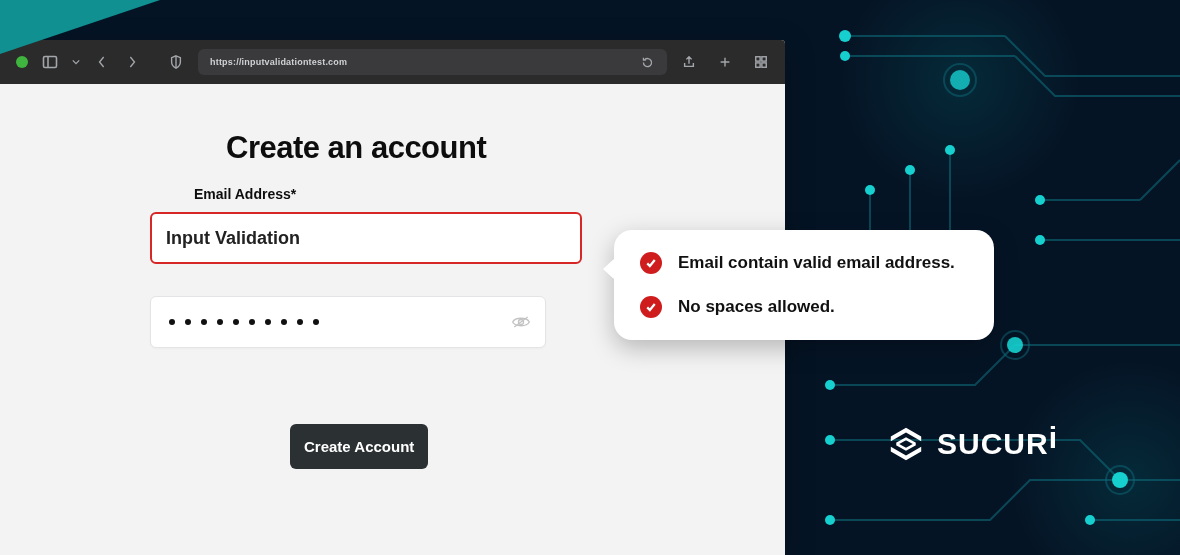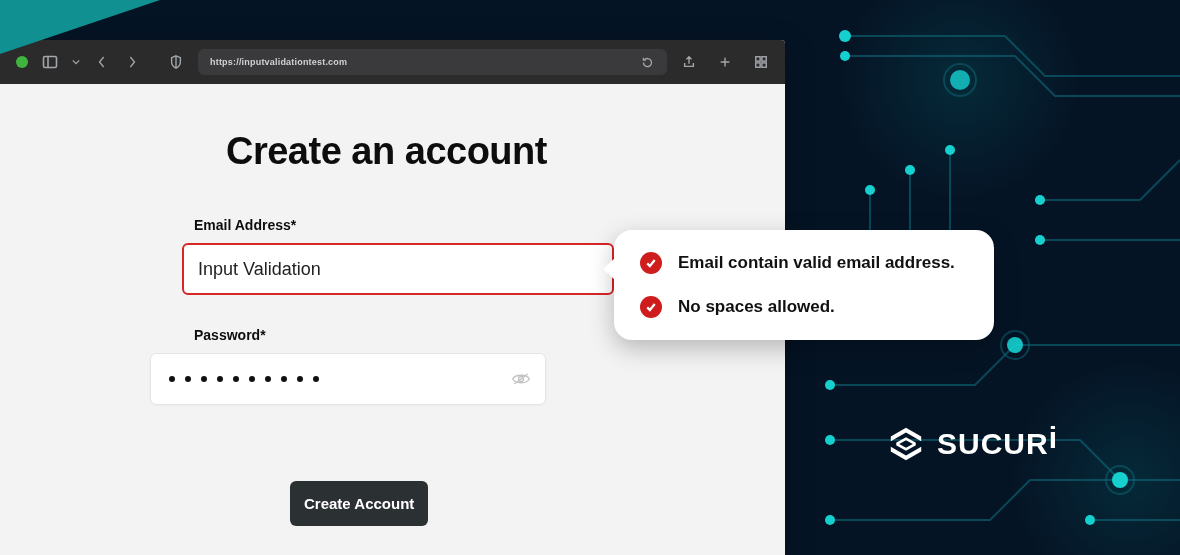--- a/index.html
+++ b/index.html
@@ -66,35 +66,34 @@
     display: flex;
     align-items: center;
     padding: 10px 12px;
     gap: 8px;
   }
   .address .url { flex: 1; color: #cfd1d4; font-size: 9px; font-weight: 600; letter-spacing: 0.2px; }
   .tl-right { margin-left: auto; display:flex; gap:20px; align-items:center; }
 
   
   .page { padding: 46px 150px 0; color: #0d0d0d; }
-  .title { font-size: 38px; font-weight: 800; margin-left: 76px; margin-bottom: 44px; letter-spacing: -0.5px; }
+  .title { font-size: 31px; font-weight: 800; margin-left: 76px; margin-bottom: 20px; letter-spacing: -0.5px; }
 
   .field { margin-bottom: 32px; }
   .label { font-size: 14px; font-weight: 700; margin-bottom: 10px; margin-left: 44px; }
 
   .email-input {
     width: 432px; height: 52px;
     border: 2px solid #d62626;
     border-radius: 6px;
     background: #fff;
     padding: 0 14px;
-    font-size: 18px; font-weight: 400;
+    font-size: 18px; font-weight: 700;
     color: #222;
     outline: none;
-    margin-left: 32px;
   }
   .password-wrap {
     width: 396px; height: 52px;
     border: 1px solid #e4e4e6;
     border-radius: 6px;
     background: #fff;
     display: flex; align-items: center;
     padding: 0 14px;
     gap: 8px;
     box-shadow: 0 1px 2px rgba(0,0,0,0.03);
@@ -277,21 +276,20 @@
 
   <div class="page">
     <div class="title">Create an account</div>
 
     <div class="field">
       <div class="label">Email Address*</div>
       <input class="email-input" type="text" value="Input Validation" style="">
     </div>
 
     <div class="field">
-      <div class="label">Password*</div>
       <div class="password-wrap">
         <div class="dots">
           <span></span>
             <span></span>
             <span></span>
             <span></span>
             <span></span>
           <span></span>
             <span></span>
             <span></span>

